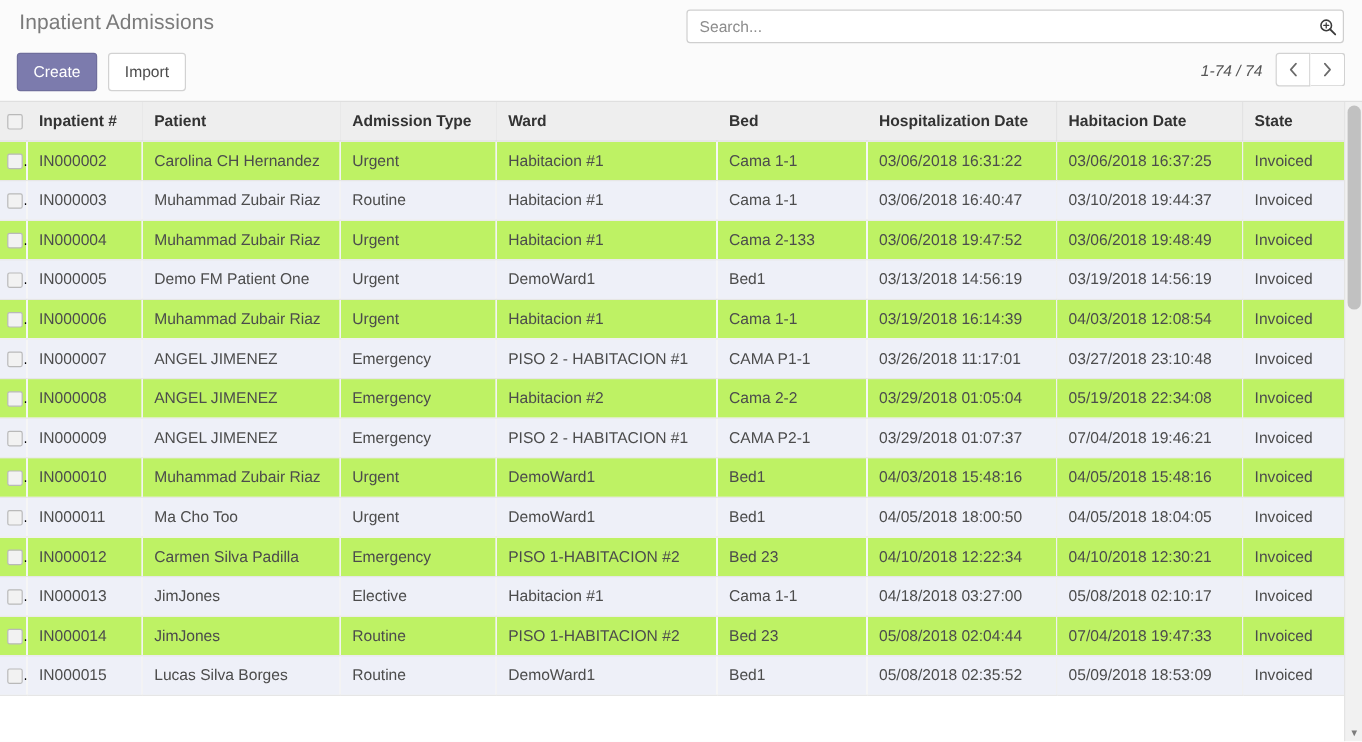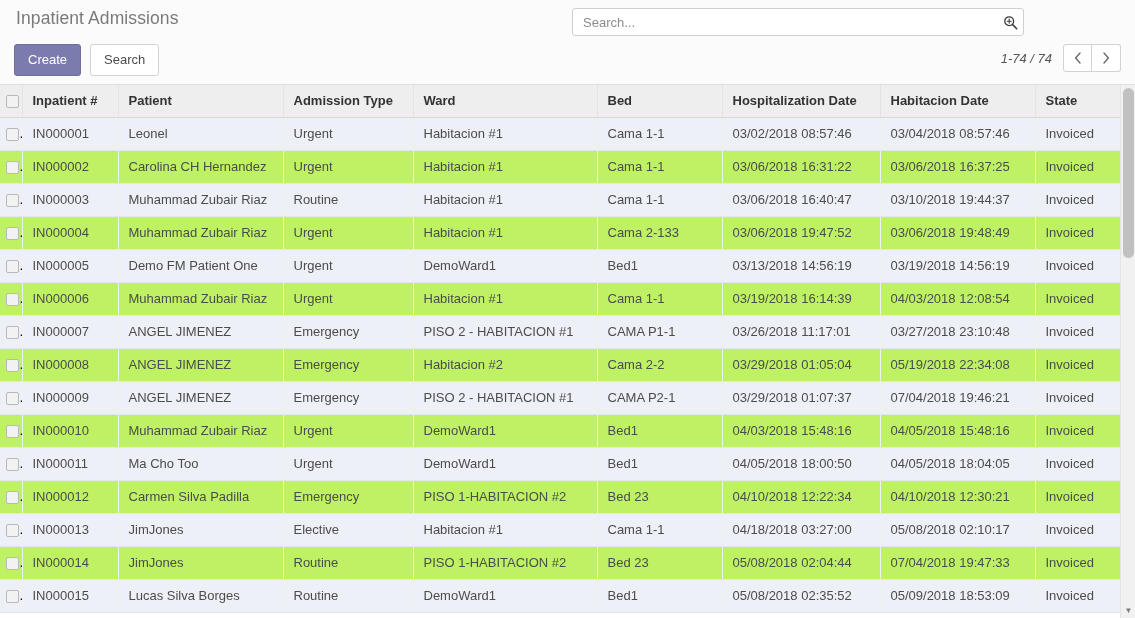--- a/index.html
+++ b/index.html
@@ -70,21 +70,21 @@
     background: #ffffff;
     border: 1px solid #d2d2d2;
     color: #4c4c4c;
     margin-left: 9px;
   }
 
   .search-wrap {
     position: absolute;
     left: 572px;
     top: 8px;
-    width: 452px;
+    width: 548px;
     height: 28px;
     background: #ffffff;
     border: 1px solid #cfcfcf;
     border-radius: 3px;
     display: flex;
     align-items: center;
   }
 
   .search-input {
     flex: 1 1 auto;
@@ -258,21 +258,21 @@
 <body>
 
 <div id="app">
 
   <div class="control-panel">
 
     <div class="breadcrumb-title">Inpatient Admissions</div>
 
     <div class="btn-group">
       <button class="btn btn-primary">Create</button>
-      <button class="btn btn-default">Search</button>
+      <button class="btn btn-default">Import</button>
     </div>
 
     <div class="search-wrap">
       <input class="search-input" type="text" placeholder="Search..." style="">
       <span class="search-icon">
         <svg width="15" height="15" viewBox="0 0 16 16" aria-hidden="true">
           <circle cx="6.6" cy="6.6" r="4.7" fill="none" stroke="currentColor" stroke-width="1.4"></circle>
           <line x1="10" y1="10" x2="14.6" y2="14.6" stroke="currentColor" stroke-width="1.6" stroke-linecap="round"></line>
           <line x1="6.6" y1="4.4" x2="6.6" y2="8.8" stroke="currentColor" stroke-width="1.1" stroke-linecap="round"></line>
           <line x1="4.4" y1="6.6" x2="8.8" y2="6.6" stroke="currentColor" stroke-width="1.1" stroke-linecap="round"></line>
@@ -319,31 +319,20 @@
           <th>Patient</th>
           <th>Admission Type</th>
           <th>Ward</th>
           <th>Bed</th>
           <th>Hospitalization Date</th>
           <th>Habitacion Date</th>
           <th>State</th>
         </tr>
       </thead>
       <tbody id="tbody">
-          <tr class="odd">
-            <td class="cb-col"><input type="checkbox" class="row-cb" style=""></td>
-            <td>IN000001</td>
-            <td>Leonel</td>
-            <td>Urgent</td>
-            <td>Habitacion #1</td>
-            <td>Cama 1-1</td>
-            <td>03/02/2018 08:57:46</td>
-            <td>03/04/2018 08:57:46</td>
-            <td>Invoiced</td>
-          </tr>
           <tr class="">
             <td class="cb-col"><input type="checkbox" class="row-cb" style=""></td>
             <td>IN000002</td>
             <td>Carolina CH Hernandez</td>
             <td>Urgent</td>
             <td>Habitacion #1</td>
             <td>Cama 1-1</td>
             <td>03/06/2018 16:31:22</td>
             <td>03/06/2018 16:37:25</td>
             <td>Invoiced</td>

